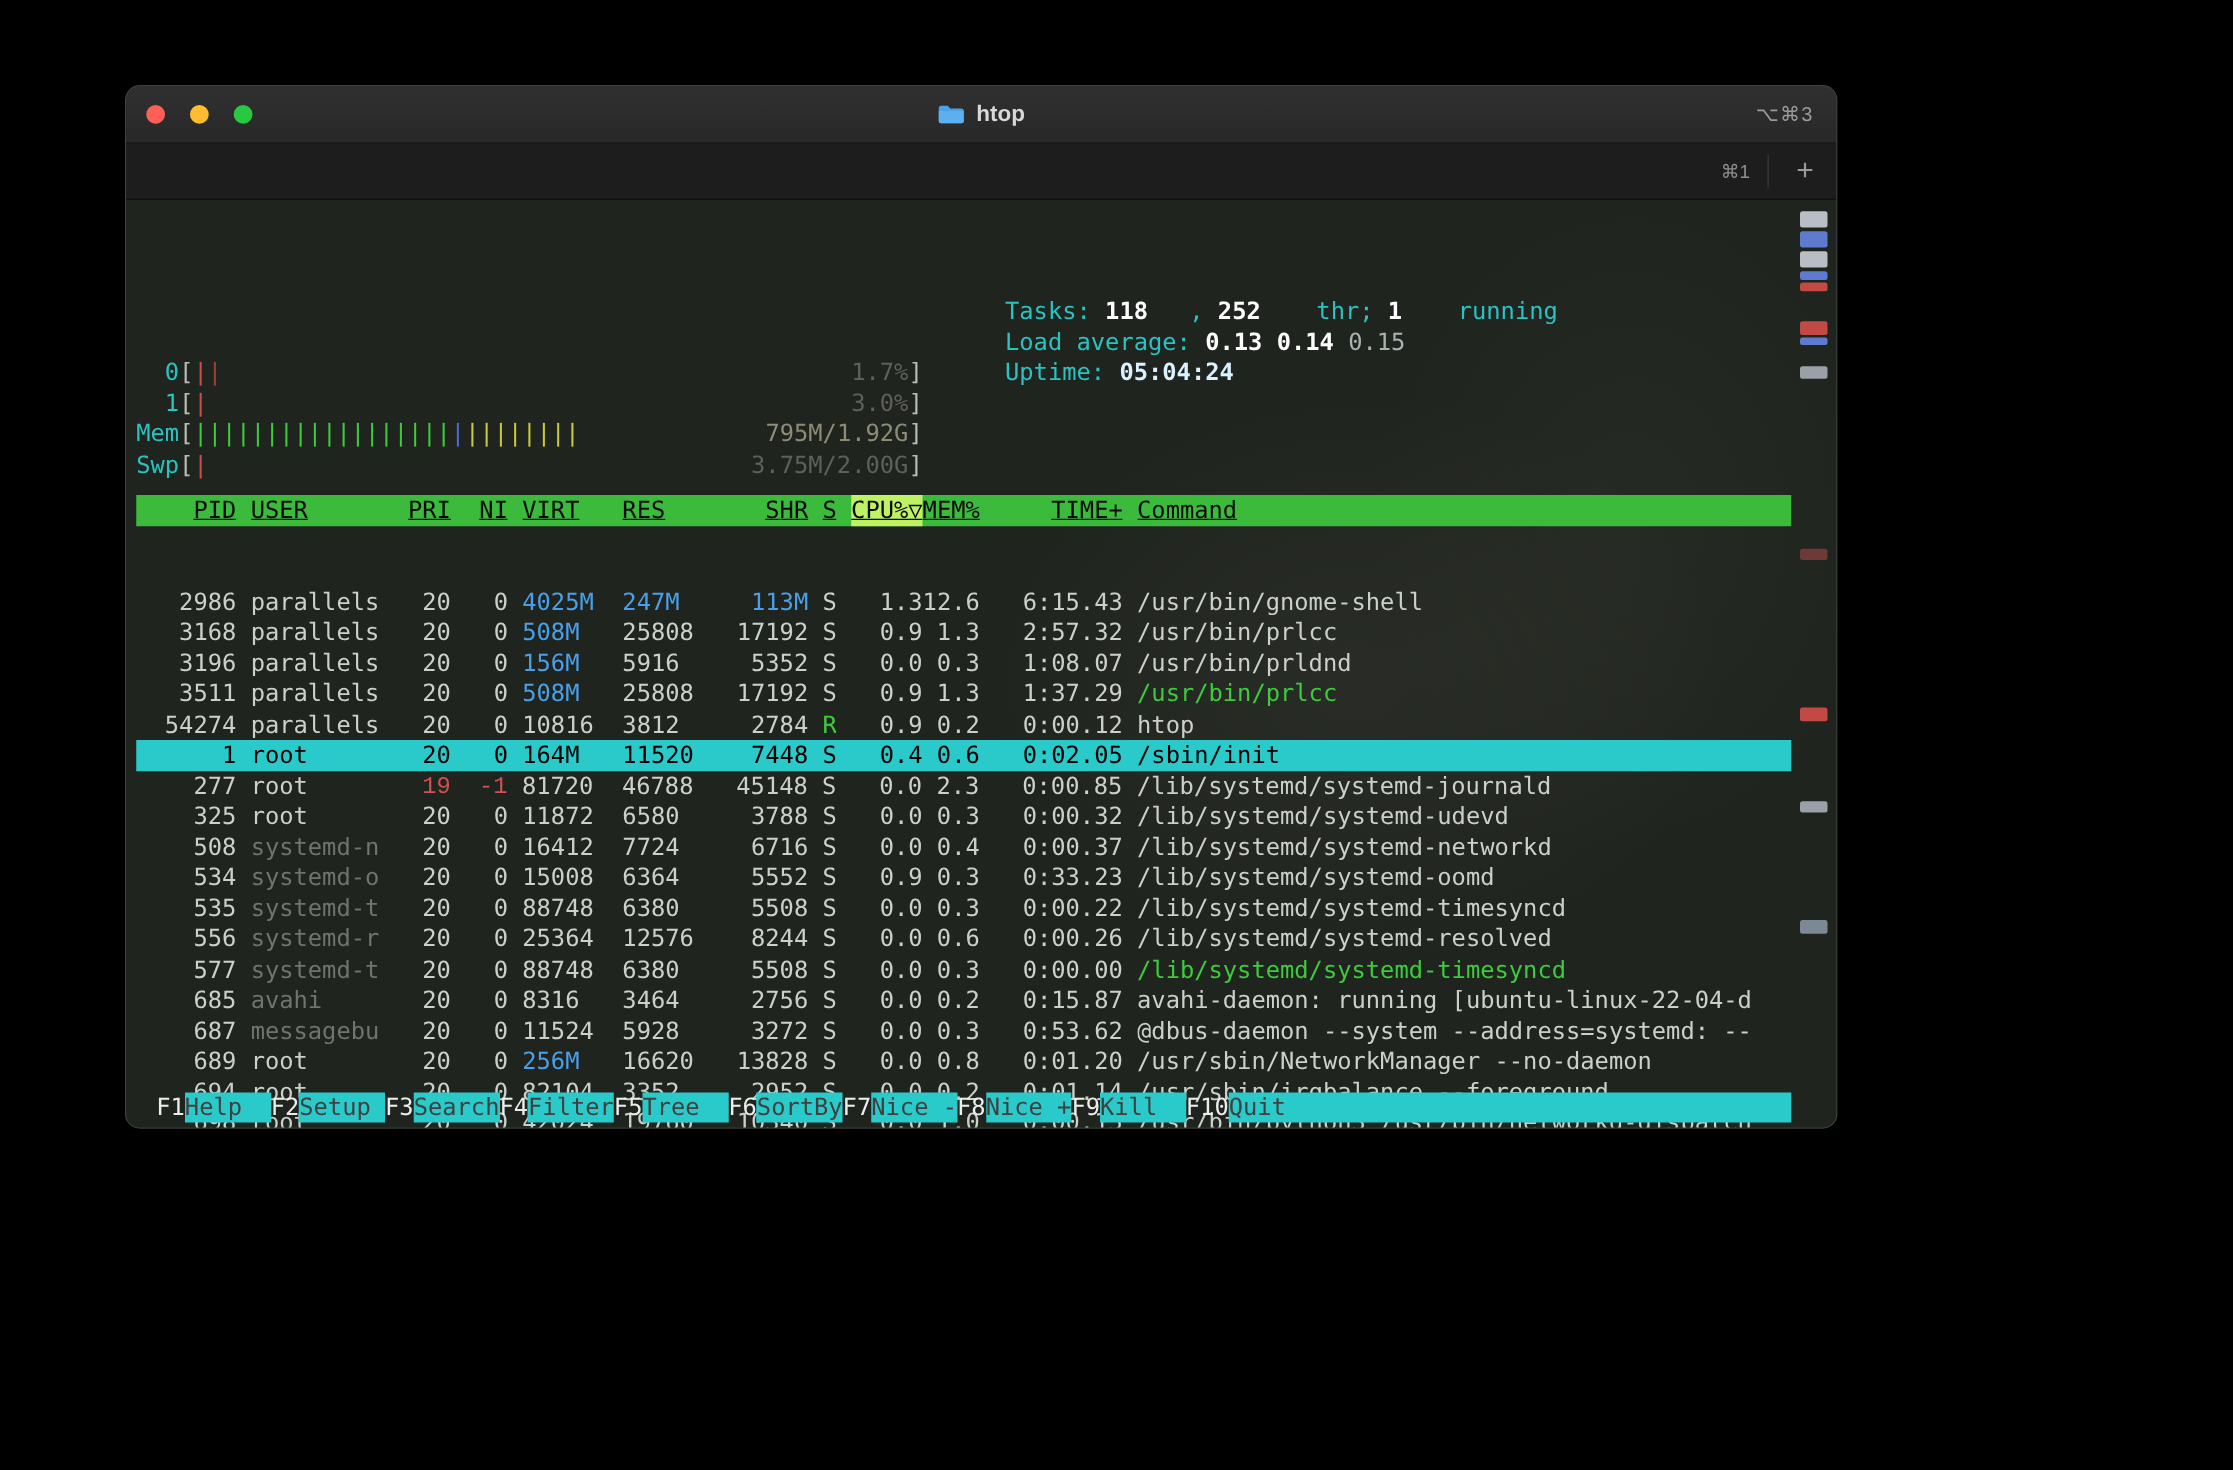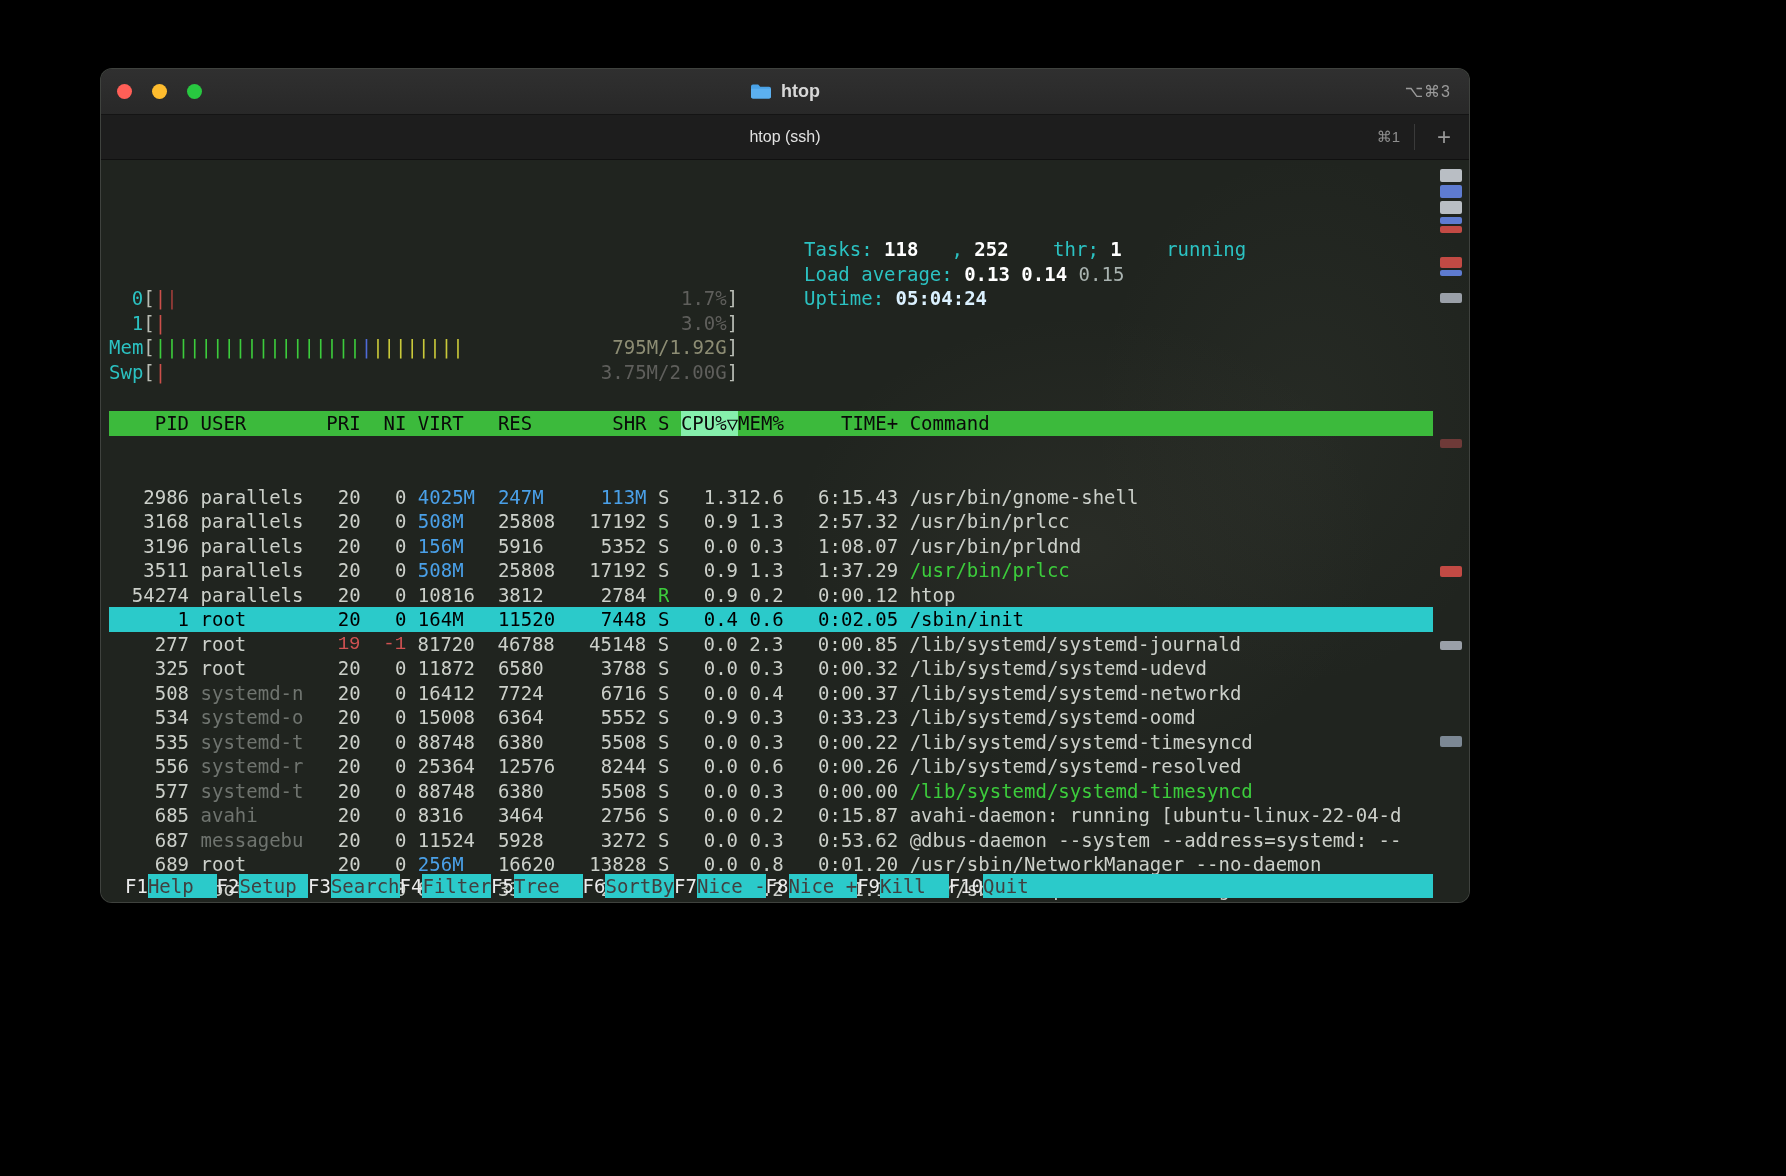--- a/index.html
+++ b/index.html
@@ -45,22 +45,22 @@
   .meter-inner{display:inline-flex;width:50ch;}
   .meter-spacer{flex:1;}
   .b-red{color:#cc4f4a;} .b-red2{color:#a03e3a;} .b-green{color:#3ccc3c;}
   .b-blue{color:#4f6bd8;} .b-yellow{color:#c9c93a;}
   .m-dim{color:#5f5f5c;} .m-mem{color:#8d8d74;}
   .stats{position:absolute;left:662px;top:0;}
   .stat-line{height:24.5px;}
   .s-cyan{color:#2bc2c2;margin-left:33px;} .s-bold{color:#ffffff;font-weight:bold;}
   .s-gray{color:#a9b3b0;} .s-up{color:#dbf1ff;font-weight:bold;}
   
-  .table-header{display:flex;height:24.5px;background:#3cba3c;color:#0a0a0a;margin-top:27px;}
-  .sort-col{background:#86efac;}
+  .table-header{display:flex;height:24.5px;background:#3cba3c;color:#0a0a0a;margin-top:12px;text-decoration:underline;}
+  .sort-col{background:#bef264;}
   .prow{display:flex;height:24.5px;overflow:hidden;}
   .prow.selected{background:#2bcaca;}
   .prow.selected .cell{color:#000 !important;}
   .cell{display:inline-block;margin-right:1ch;overflow:hidden;}
   .col-pid{width:7ch;text-align:right;}
   .col-user{width:10ch;text-align:left;}
   .col-pri{width:3ch;text-align:right;}
   .col-ni{width:3ch;text-align:right;}
   .col-virt{width:6ch;}
   .col-res{width:6ch;}
@@ -97,21 +97,20 @@
             <path d="M1 3.5 q0-2 2-2 h5.2 l2 2.3 h8.8 q2 0 2 2 v7.7 q0 2-2 2 H3 q-2 0-2-2 Z" fill="#4aa3e8"></path>
             <path d="M1 5.8 h20 v7.7 q0 2-2 2 H3 q-2 0-2-2 Z" fill="#5cb0f0"></path>
           </svg>
       </span>
       <span>htop</span>
     </div>
     <span class="title-right">⌥⌘3</span>
   </div>
 
   <div class="tabbar">
-    <span class="tab-title">htop (ssh)</span>
     <div class="tab-right">
       <span class="tab-shortcut">⌘1</span>
       <span class="tab-divider"></span>
       <button class="newtab">+</button>
     </div>
   </div>
 
   <div class="terminal">
     <div class="htop">
       <div class="top-section">

